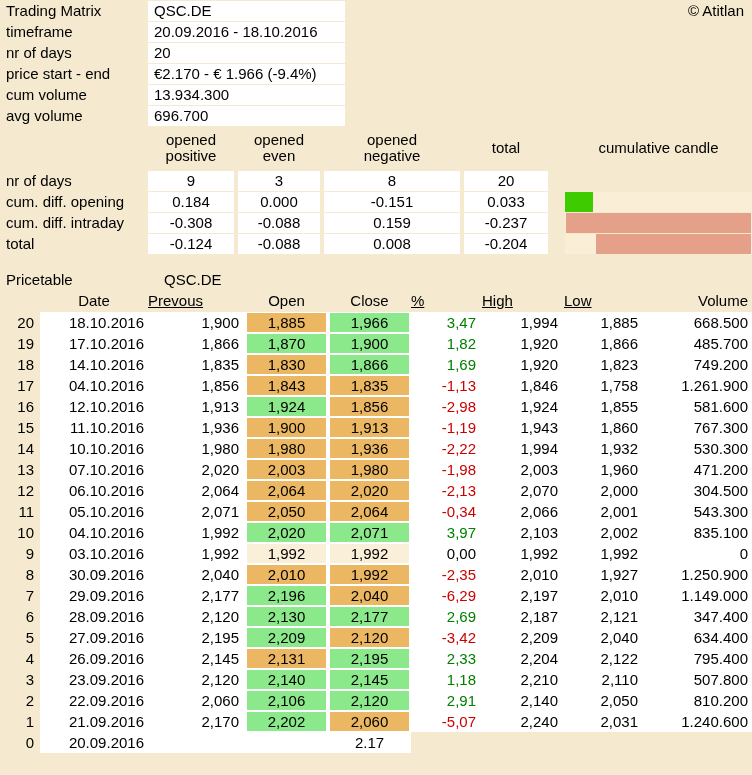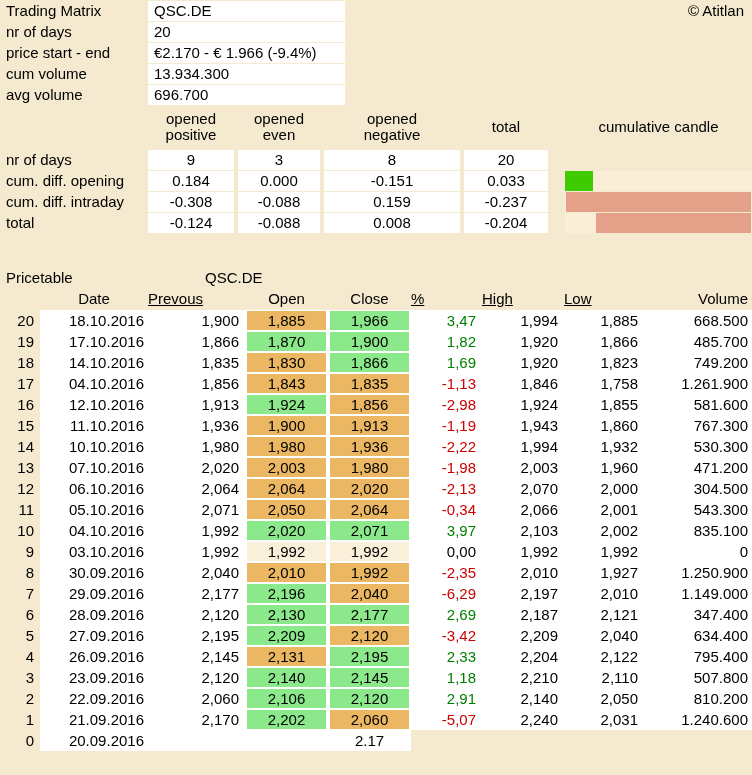--- a/index.html
+++ b/index.html
@@ -28,21 +28,21 @@
   .w3 { width:136px; margin-left:4px; }
   .w4 { width:84px; margin-left:4px; }
   .wc { width:187px; margin-left:17px; }
   .mrow { display:flex; height:21px; align-items:center; }
   .mlbl { width:148px; padding-left:6px; }
   .mcell { background:var(--cell-bg); height:20px; line-height:20px; text-align:center; }
   .mcandle { position:relative; height:20px; background:var(--candle-bg); }
   .mcandle.none { background:transparent; }
   .bar { position:absolute; top:0; height:100%; }
   
-  .pt-title { display:flex; height:22px; align-items:center; margin-top:33px;gap:41px; }
+  .pt-title { display:flex; height:22px; align-items:center; margin-top:14px; }
   .pt-title .t1 { width:164px; padding-left:6px; }
   .pt-head, .pt-row {
     display:grid;
     grid-template-columns: 40px 108px 97px 83px 83px 71px 82px 80px 108px;
   }
   .pt-head { height:22px; line-height:22px; }
   .pt-row  { height:21px; line-height:21px; }
   .h-date { text-align:center; }
   .h-prev, .h-pct, .h-high, .h-low { text-align:left; padding-right:6px;text-decoration:underline; }
   .h-open, .h-close { text-align:center; }
@@ -70,20 +70,24 @@
 
   <div>
     <div class="srow">
       <div class="slbl">Trading Matrix</div>
       <div class="sval">QSC.DE</div>
       <div class="spacer"></div>
       <div class="copy">© Atitlan</div>
     </div>
     <div id="summary-rows">
         <div class="srow">
+          <div class="slbl">timeframe</div>
+          <div class="sval">20.09.2016 - 18.10.2016</div>
+        </div>
+        <div class="srow">
           <div class="slbl">nr of days</div>
           <div class="sval">20</div>
         </div>
         <div class="srow">
           <div class="slbl">price start - end</div>
           <div class="sval">€2.170 - € 1.966 (-9.4%)</div>
         </div>
         <div class="srow">
           <div class="slbl">cum volume</div>
           <div class="sval">13.934.300</div>

